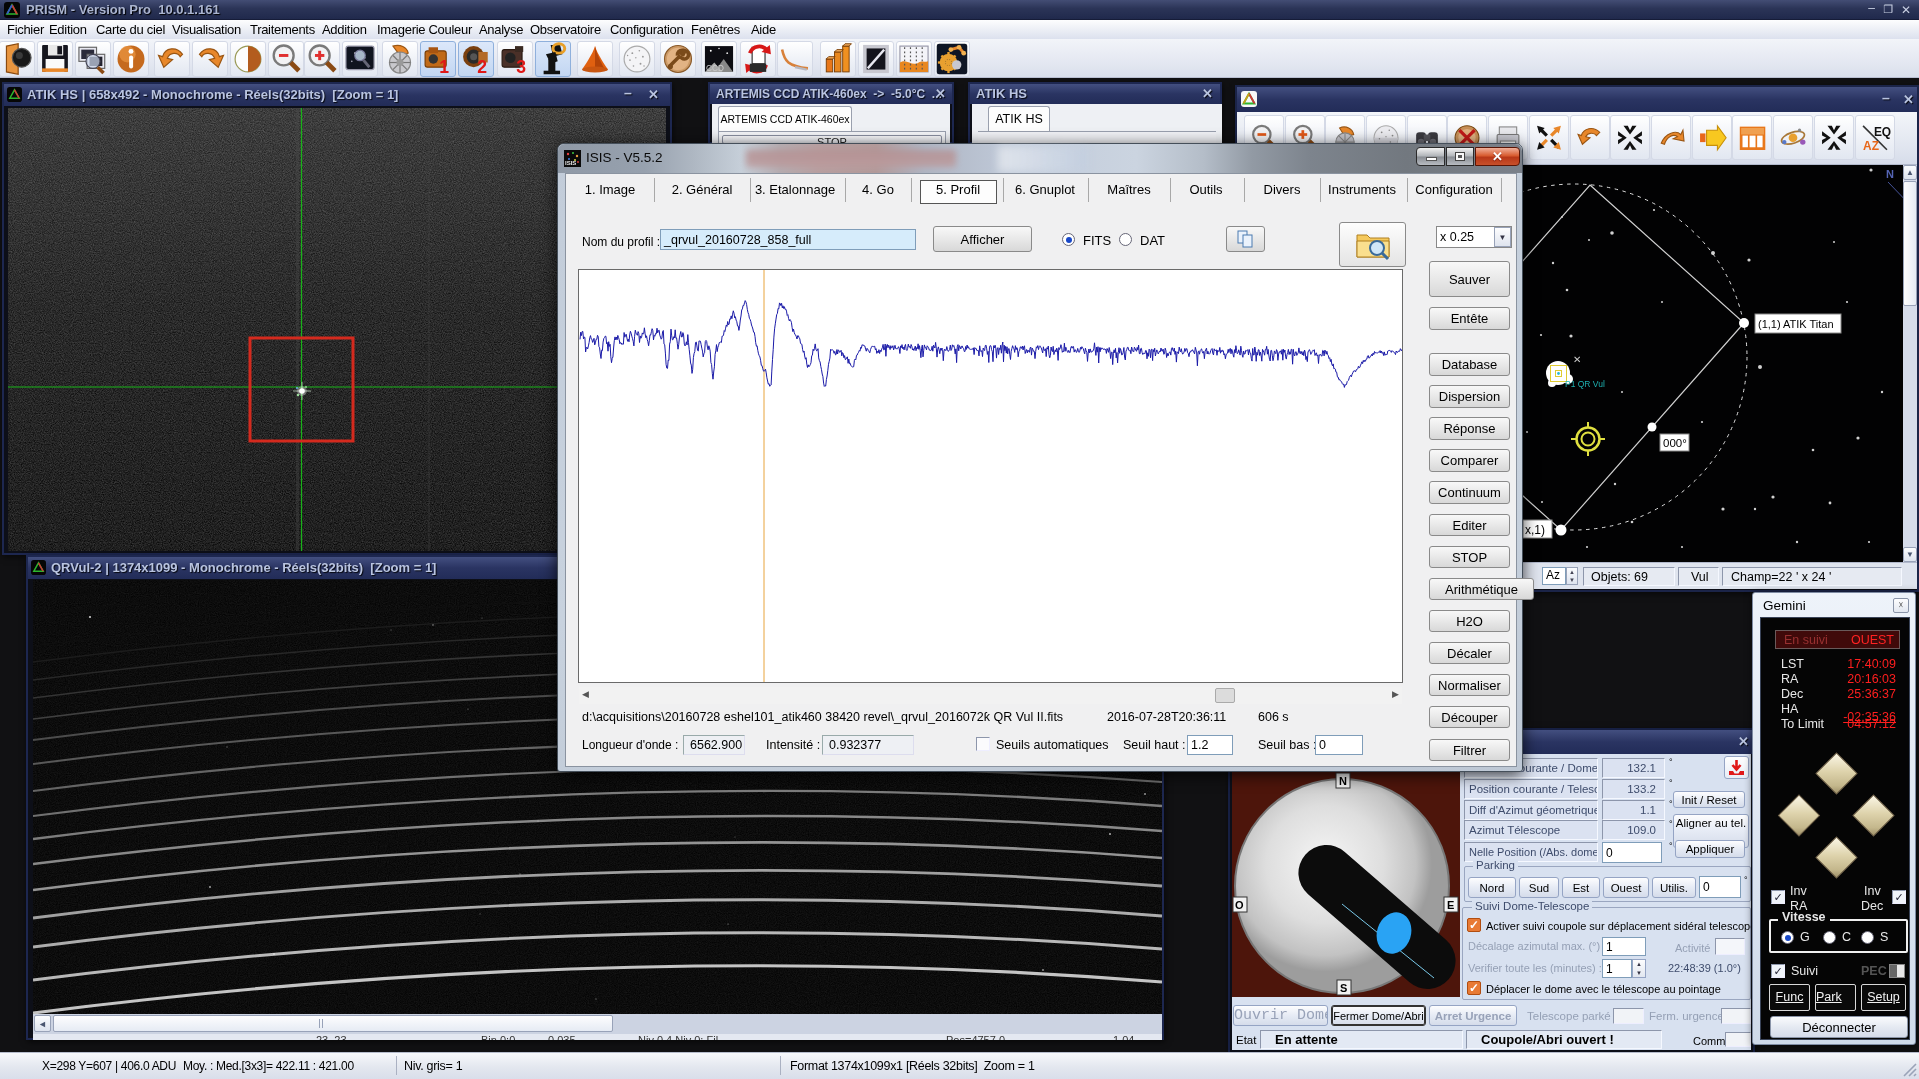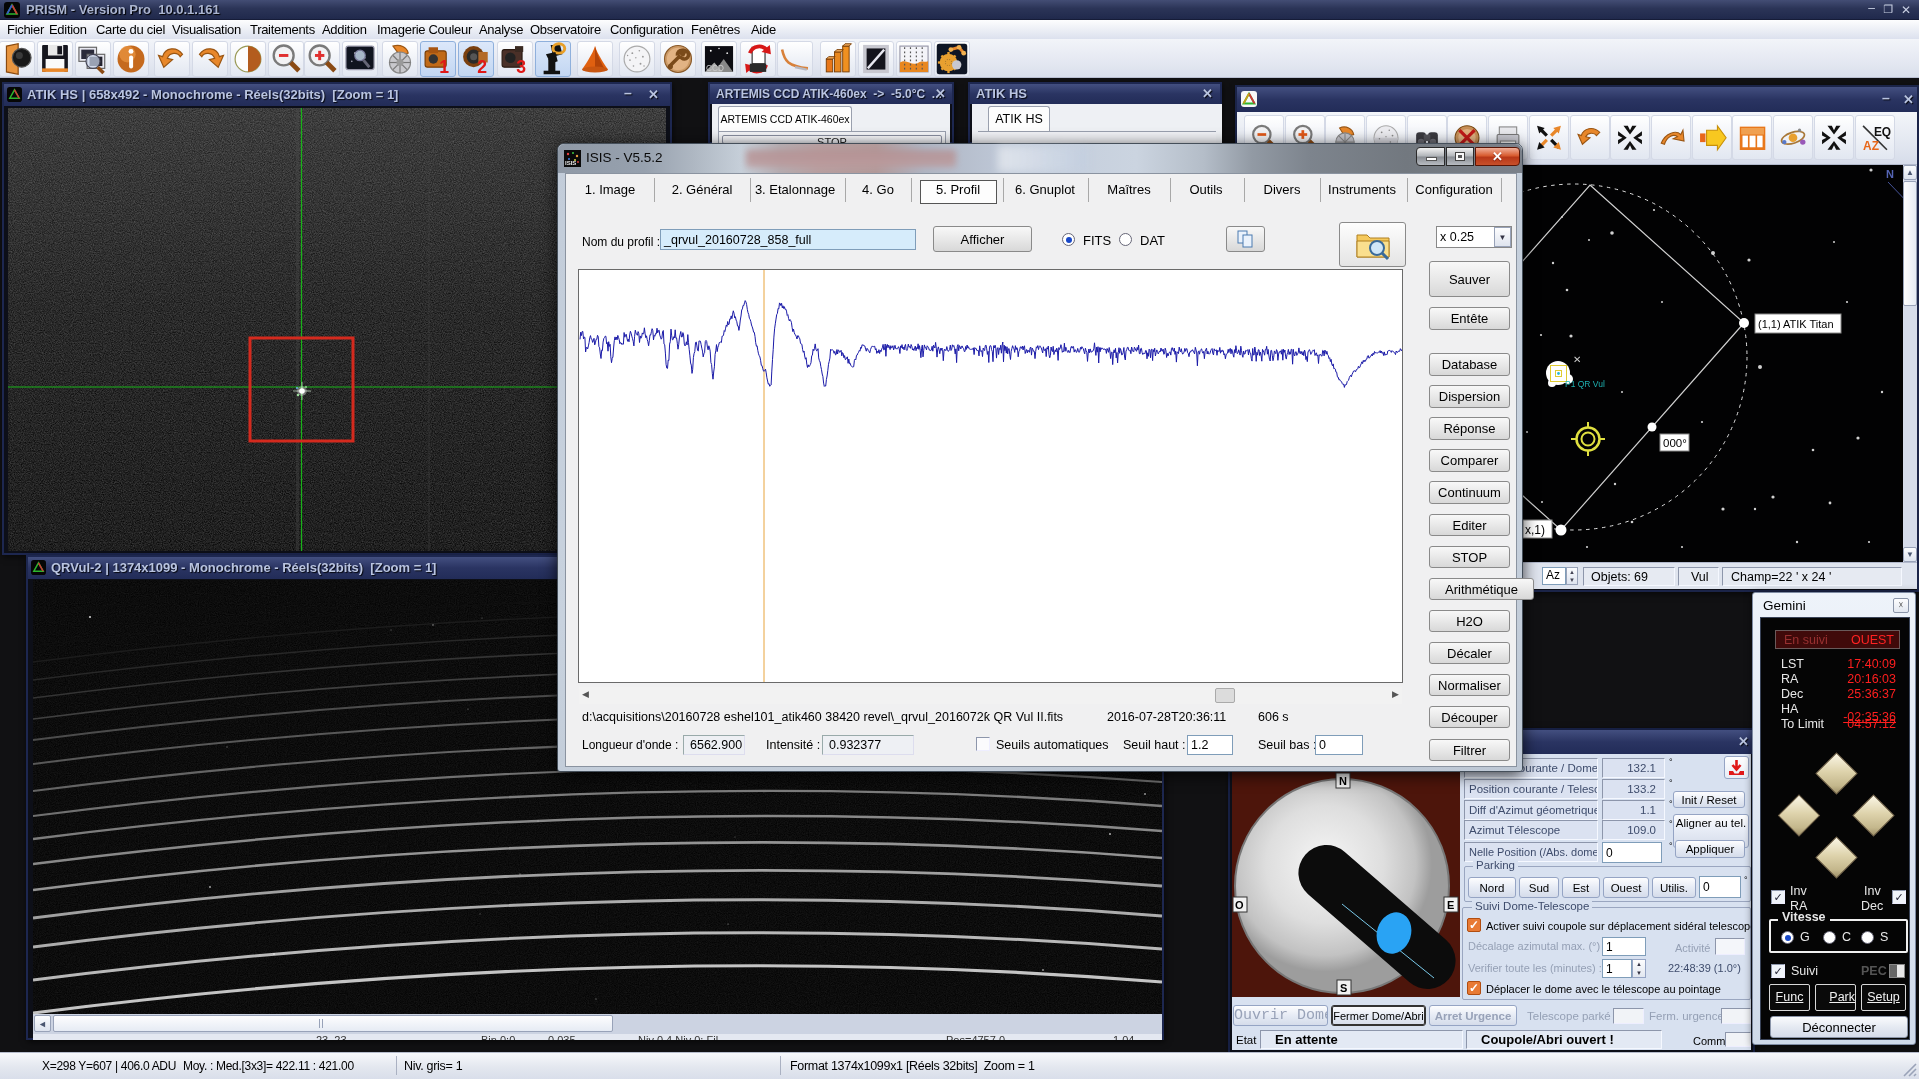--- a/index.html
+++ b/index.html
@@ -738,21 +738,21 @@
 <span class="gemtxt" style="left:81px;top:312px;">C</span>
 <div class="abs" style="left:100px;top:313px;width:13px;height:13px;border-radius:50%;background:#fff;border:1px solid #667;"></div>
 <span class="gemtxt" style="left:119px;top:312px;">S</span>
 
 <div class="wbox" style="left:10px;top:346px;width:14px;height:14px;background:#f0f4fa;text-align:center;line-height:12px;font-size:11px;color:#223;">✓</div>
 <span class="gemtxt" style="left:30px;top:346px;">Suivi</span>
 <span class="abs" style="left:100px;top:346px;font-size:12.5px;color:#555;font-weight:bold;">PEC</span>
 <div class="abs" style="left:128px;top:346px;width:16px;height:14px;background:linear-gradient(90deg,#666 50%,#e8e8e8 50%);border:1px solid #888;"></div>
 
 <div class="abs" style="left:8px;top:366px;width:41px;height:27px;background:#0a0a0a;border:1px solid #d8d8d8;border-radius:2px;color:#f0f0f0;font-size:12.5px;text-align:center;line-height:25px;text-decoration:underline;">Func</div>
-<div class="abs" style="left:54px;top:366px;width:41px;height:27px;background:#0a0a0a;border:1px solid #d8d8d8;border-radius:2px;color:#f0f0f0;font-size:12.5px;text-align:right;line-height:25px;text-decoration:underline;">Park</div>
+<div class="abs" style="left:54px;top:366px;width:41px;height:27px;background:#0a0a0a;border:1px solid #d8d8d8;border-radius:2px;color:#f0f0f0;font-size:12.5px;text-align:left;line-height:25px;text-decoration:underline;">Park</div>
 <div class="abs" style="left:100px;top:366px;width:45px;height:27px;background:#0a0a0a;border:1px solid #d8d8d8;border-radius:2px;color:#f0f0f0;font-size:12.5px;text-align:center;line-height:25px;text-decoration:underline;">Setup</div>
 
 <div class="abs" style="left:9px;top:398px;width:138px;height:22px;background:linear-gradient(#fafbfd,#e3e8f1 55%,#d6dcea);border:1px solid #8a94a8;border-radius:3px;color:#000;font-size:13px;text-align:center;line-height:21px;">Déconnecter</div>
 
   </div>
 </div>
 
 <div class="abs" style="left:557px;top:65px;width:966px;height:629px;border-radius:7px 7px 3px 3px;background:linear-gradient(170deg,#c2ccd9,#c8d2de 60%,#bec8d5);border:1px solid #454f5a;box-shadow:0 3px 16px rgba(0,0,0,.75);">
 <div class="abs" style="left:0;top:0;width:964px;height:29px;border-radius:7px 7px 0 0;background:linear-gradient(90deg,#8f99a6 0%,#97a1ae 9%,#aeb7c2 14%,#c6cfd9 19%,#b4acb0 23%,#b79fa0 27%,#b29a9a 33%,#aeb5c3 38%,#c2ccdb 48%,#cbd4e0 60%,#b4bdc8 67%,#929aa4 72%,#7d848d 78%,#72787f 88%,#7b818a 100%);"></div>
 <svg class="abs" style="left:6px;top:6px" width="17" height="17" viewBox="0 0 17 17">

